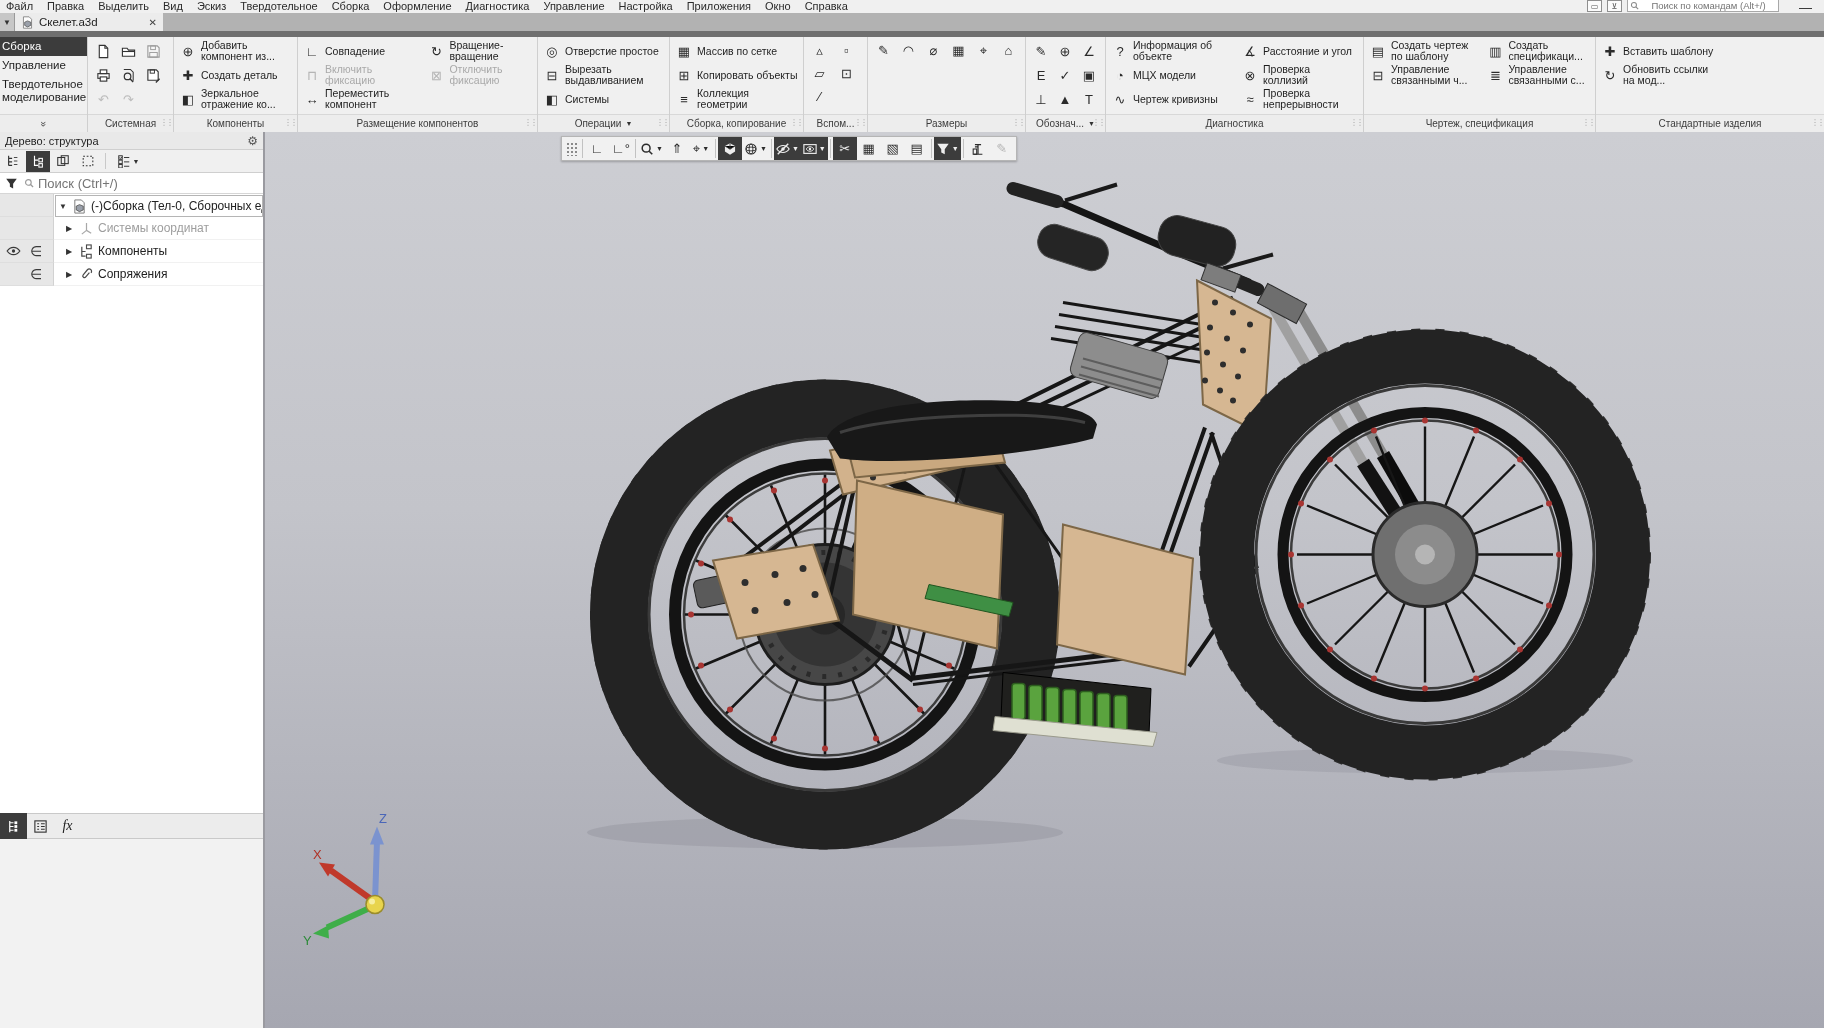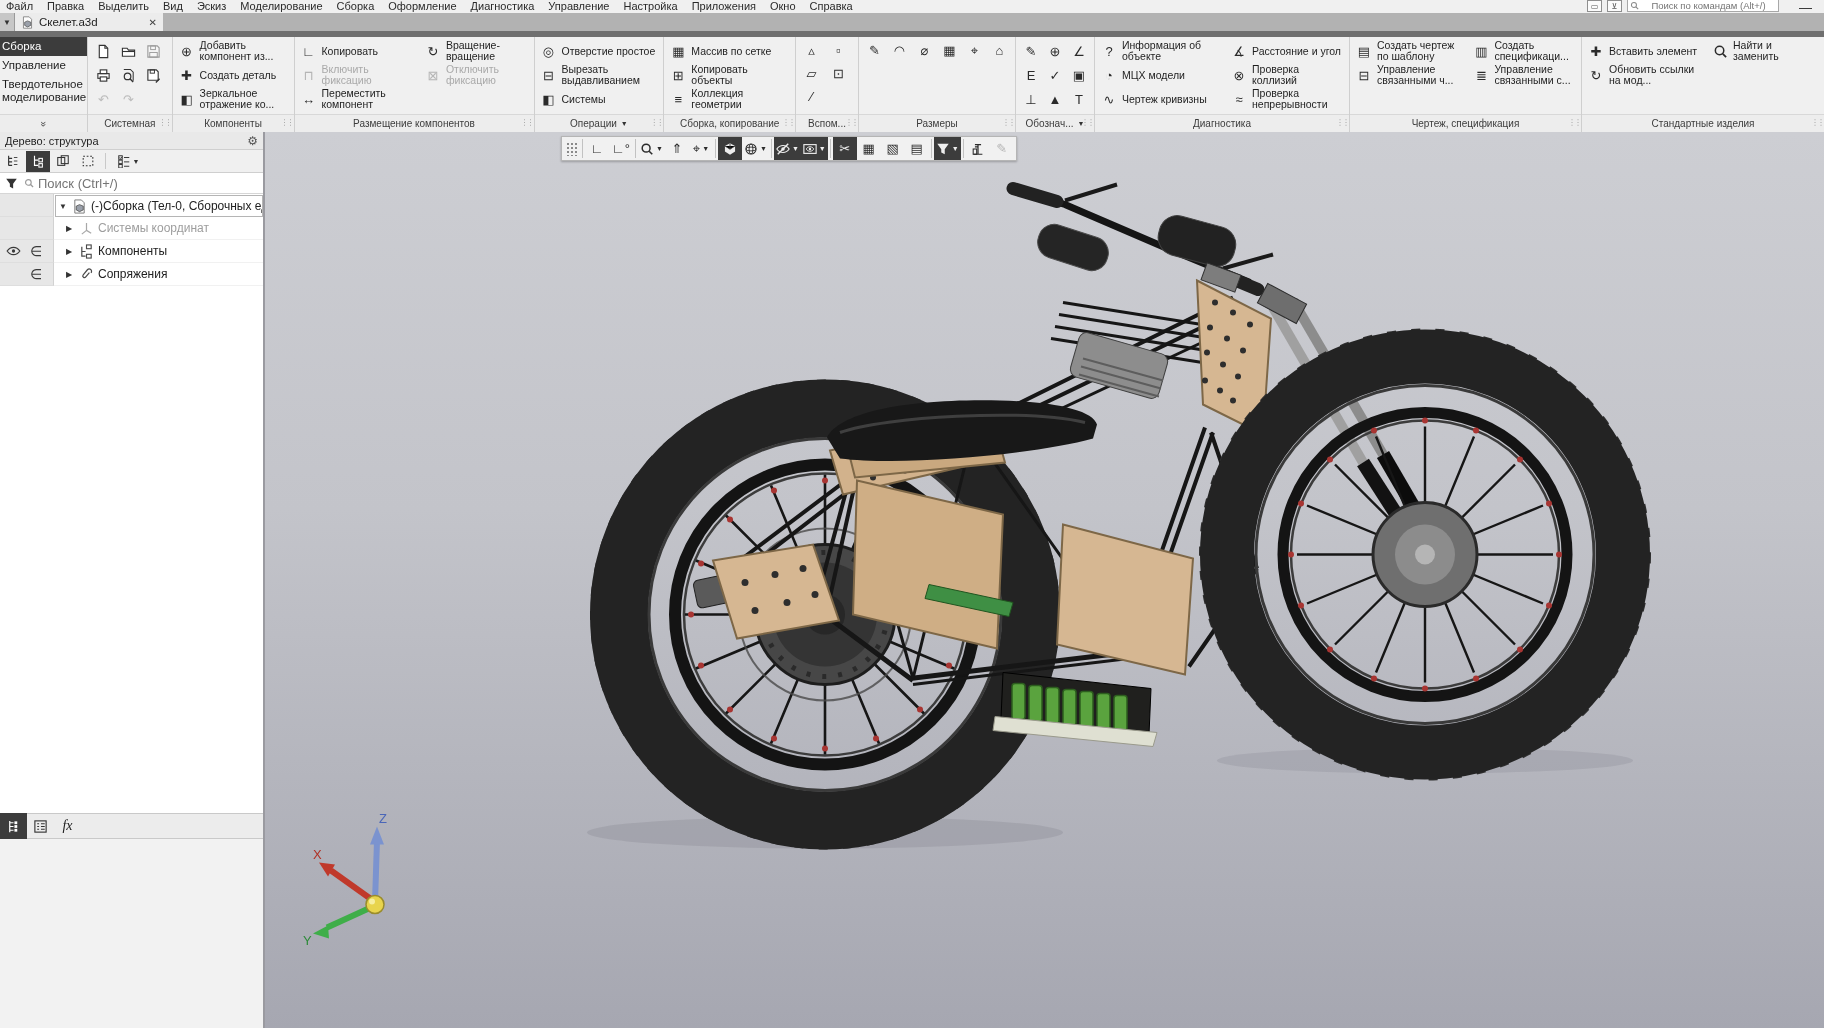--- a/index.html
+++ b/index.html
@@ -120,21 +120,21 @@
 <body>
 
 <div class="app">
 
   <div class="menubar">
     <span class="mi">Файл</span>
     <span class="mi">Правка</span>
     <span class="mi">Выделить</span>
     <span class="mi">Вид</span>
     <span class="mi">Эскиз</span>
-    <span class="mi">Моделирование</span>
+    <span class="mi">Твердотельное</span>
     <span class="mi">Сборка</span>
     <span class="mi">Оформление</span>
     <span class="mi">Диагностика</span>
     <span class="mi">Управление</span>
     <span class="mi">Настройка</span>
     <span class="mi">Приложения</span>
     <span class="mi">Окно</span>
     <span class="mi">Справка</span>
     <span class="sp"></span>
     <span class="mb-ic">▭</span>
@@ -247,21 +247,21 @@
           <span>Компоненты</span>
           <span class="grip">⋮⋮</span>
         </div>
     </div>
 
     <div class="rgroup" style="width:240px">
       <div class="rg-content">
         <div class="rcol" style="width:124px">
           <button class="rbtn">
               <span class="ric">∟</span>
-              <span class="rlb">Копировать</span>
+              <span class="rlb">Совпадение</span>
             </button>
           <button class="rbtn dis">
               <span class="ric">⊓</span>
               <span class="rlb">Включить фиксацию</span>
             </button>
           <button class="rbtn">
               <span class="ric">↔</span>
               <span class="rlb">Переместить компонент</span>
             </button>
         </div>
@@ -449,36 +449,25 @@
           <span>Чертеж, спецификация</span>
           <span class="grip">⋮⋮</span>
         </div>
     </div>
 
     <div class="rgroup" style="flex:1; border-right:0">
       <div class="rg-content">
         <div class="rcol" style="width:122px">
           <button class="rbtn">
               <span class="ric">✚</span>
-              <span class="rlb">Вставить элемент</span>
+              <span class="rlb">Вставить шаблону</span>
             </button>
           <button class="rbtn">
               <span class="ric">↻</span>
               <span class="rlb">Обновить ссылки на мод...</span>
-            </button>
-        </div>
-        <div class="rcol" style="width:112px">
-          <button class="rbtn">
-              <span class="ric">
-                <svg viewBox="0 0 16 16">
-                  <circle cx="7" cy="7" r="4.5" fill="none" stroke="currentColor" stroke-width="1.6"></circle>
-                  <line x1="10.5" y1="10.5" x2="14" y2="14" stroke="currentColor" stroke-width="1.8"></line>
-                </svg>
-              </span>
-              <span class="rlb">Найти и заменить</span>
             </button>
         </div>
       </div>
       <div class="rg-label">
           <span>Стандартные изделия</span>
           <span class="grip">⋮⋮</span>
         </div>
     </div>
   </div>
 

